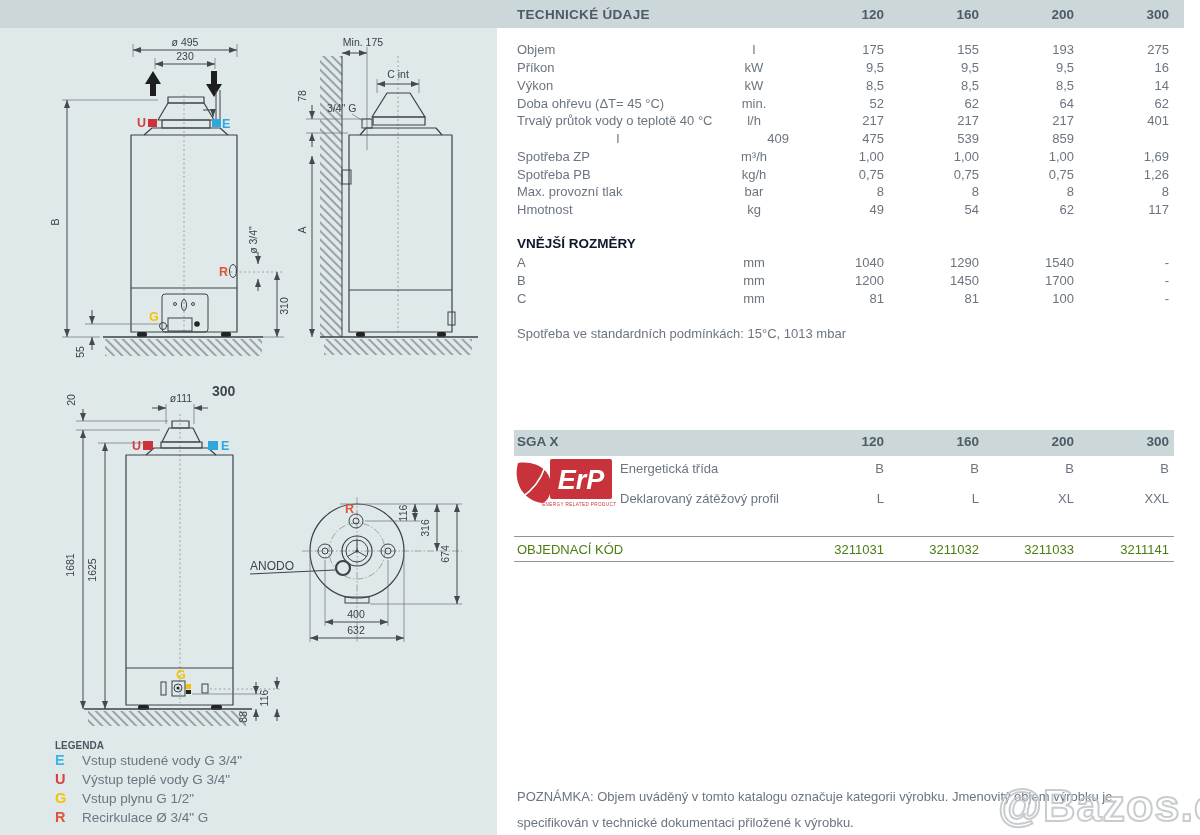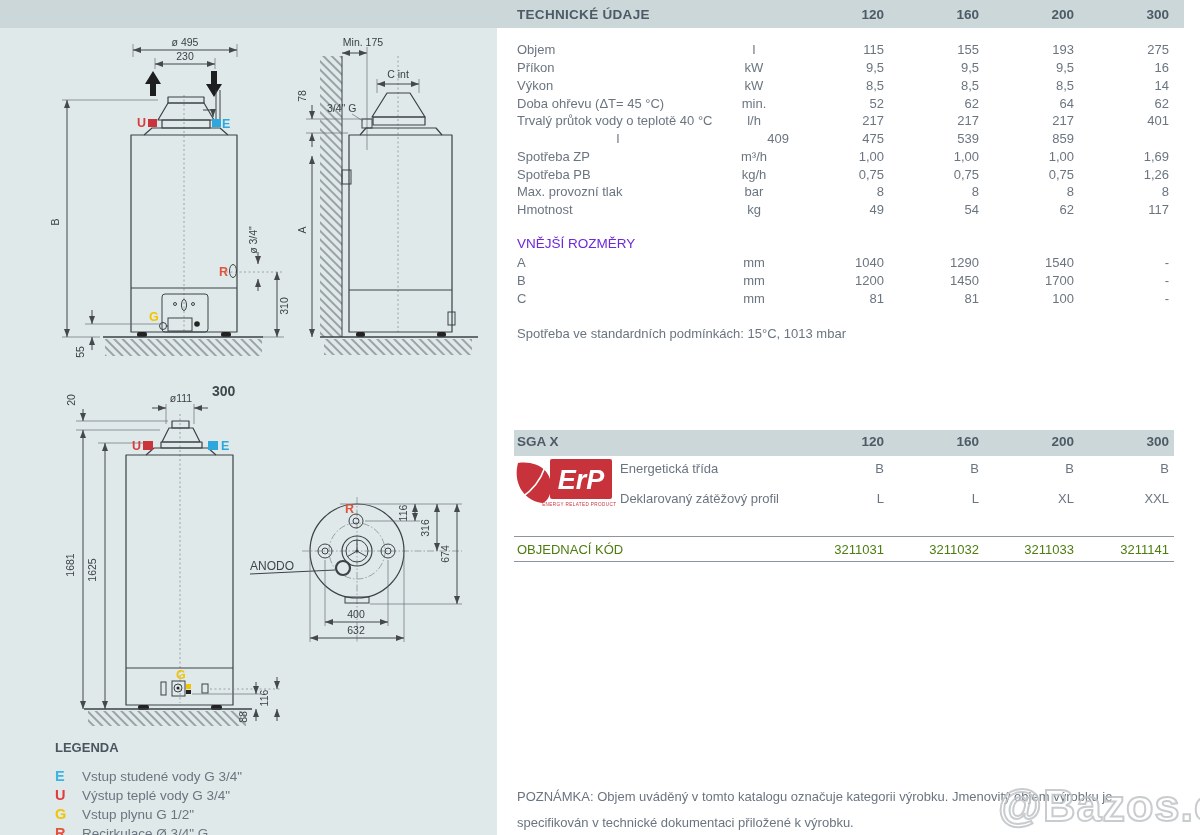--- a/index.html
+++ b/index.html
@@ -10,39 +10,39 @@
   .btitle{grid-column:1/3;font-size:13.5px;font-weight:bold;color:#4c5b66;letter-spacing:.3px}
   .bcol{text-align:right;font-size:13.5px;font-weight:bold;color:#4c5b66}
 
   .leftpanel{position:absolute;left:0;top:28px;width:497px;height:807px;background:#dfe9ea}
 
   .ttable{position:absolute;left:517px;top:41px;width:652px}
   .dtable{position:absolute;left:517px;top:254px;width:652px}
   .trow{display:grid;grid-template-columns:1fr 70px 95px 95px 95px 95px;height:17.75px;align-items:center;font-size:13px;color:#6b7580}
   .tu{text-align:center}
   .tv{text-align:right}
-  .sect-title{position:absolute;left:517px;top:236px;font-size:13.5px;font-weight:normal;color:#6d28d9}
+  .sect-title{position:absolute;left:517px;top:236px;font-size:13.5px;font-weight:bold;color:#0f172a}
   .stdnote{position:absolute;left:517px;top:326px;font-size:13px;color:#6b7580}
 
   .sgaband{position:absolute;left:514px;top:430px;width:660px;height:26px;background:#ccd7da;display:grid;grid-template-columns:1fr 95px 95px 95px 95px;align-items:center;padding:0 5px 4px 3px;box-sizing:border-box}
   .sgatitle{font-size:13.5px;font-weight:bold;color:#4c5b66}
   .sgacol{text-align:right;font-size:13.5px;font-weight:bold;color:#4c5b66}
   .sgarow{position:absolute;left:514px;width:660px;display:grid;grid-template-columns:1fr 95px 95px 95px 95px;padding:0 5px 0 106px;box-sizing:border-box;font-size:13px;color:#6b7580;align-items:center}
   .row1{top:458px;height:20px}
   .row2{top:479px;height:38px}
   .erp{position:absolute;left:512px;top:455px;width:104px;height:60px}
   .oline1{position:absolute;left:514px;top:536px;width:660px;border-top:1px solid #8d969c}
   .oline2{position:absolute;left:514px;top:561px;width:660px;border-top:1px solid #8d969c}
   .orow{position:absolute;left:514px;top:539px;width:660px;height:20px;display:grid;grid-template-columns:1fr 95px 95px 95px 95px;padding:0 5px 0 3px;box-sizing:border-box;font-size:13px;color:#4d7c0f;align-items:center}
 
   .note{position:absolute;left:517px;top:784px;width:650px;font-size:13px;line-height:26px;color:#6b7580}
   .wm{position:absolute;left:998px;top:780px;font-size:45px;font-weight:bold;letter-spacing:1px;color:rgba(255,255,255,.05);-webkit-text-stroke:2px #c3c7c9;opacity:.9;white-space:nowrap}
 
   .legend{position:absolute;left:55px;top:712px}
-  .lg-title{font-size:13px;font-weight:bold;color:#4b5560;margin-bottom:13px}
+  .lg-title{font-size:10px;font-weight:bold;color:#4b5560;margin-bottom:1px}
   .lg-item{display:flex;align-items:baseline;height:19px;font-size:13.5px;color:#6b7580}
   .lg-key{width:27px;font-weight:bold;font-size:14.5px}
   .k-e{color:#3cb4e5}.k-u{color:#e03c3c}.k-g{color:#f0c400}.k-r{color:#e2533b}
 
   
   .ln{fill:none;stroke:#3c4247;stroke-width:1.2;stroke-linejoin:round}
   .ln2{fill:none;stroke:#3c4247;stroke-width:1}
   .dim{fill:none;stroke:#45494d;stroke-width:1}
   .ext{fill:none;stroke:#6a7075;stroke-width:.7}
   .cl{fill:none;stroke:#8a9094;stroke-width:.8;stroke-dasharray:2 2.5}
@@ -314,21 +314,21 @@
         <span class="lg-key k-r">R</span>
         <span>Recirkulace Ø 3/4" G</span>
       </div>
     </div>
   </div>
 
   <div class="ttable">
     <div class="trow">
         <div>Objem</div>
         <div class="tu">l</div>
-        <div class="tv">115</div>
+        <div class="tv">175</div>
         <div class="tv">155</div>
         <div class="tv">193</div>
         <div class="tv">275</div>
       </div>
     <div class="trow">
         <div>Příkon</div>
         <div class="tu">kW</div>
         <div class="tv">9,5</div>
         <div class="tv">9,5</div>
         <div class="tv">9,5</div>

